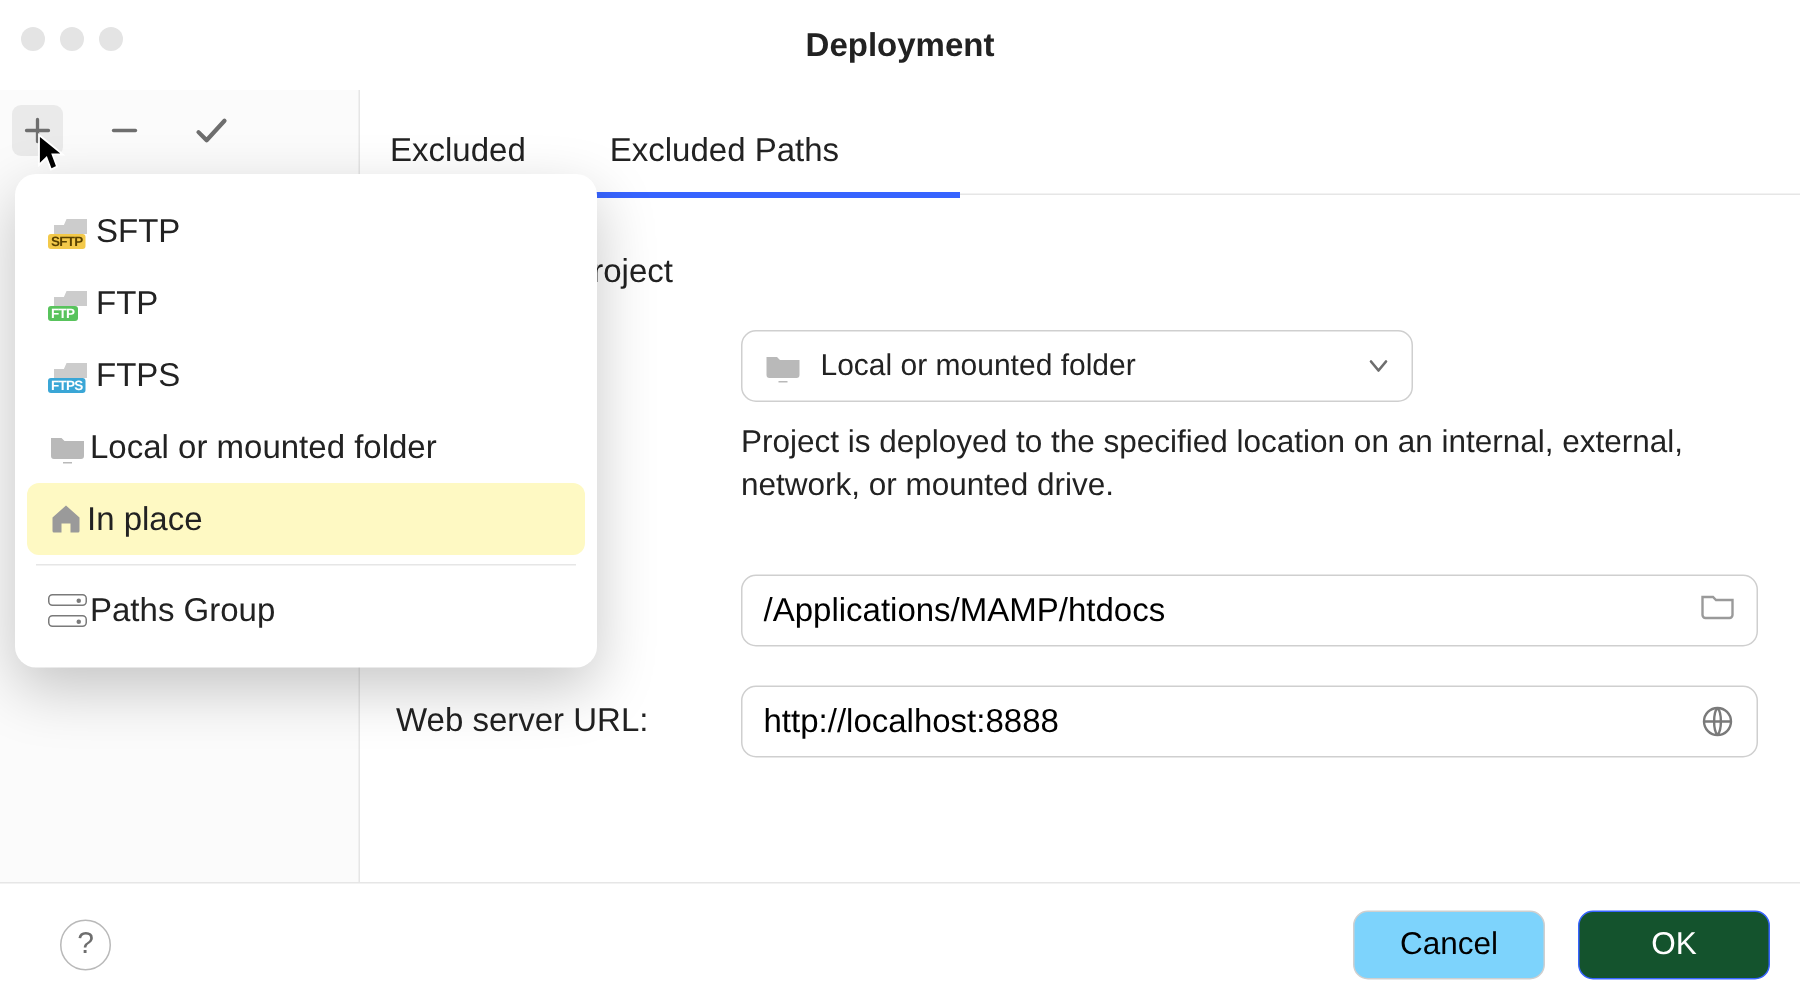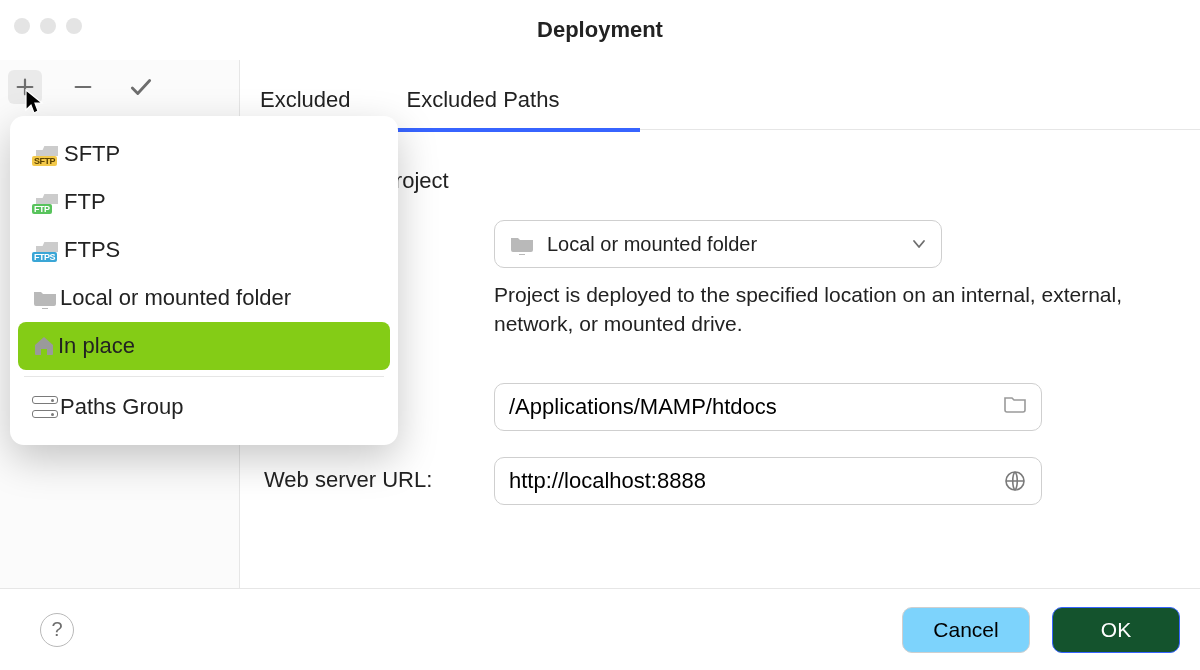--- a/index.html
+++ b/index.html
@@ -133,21 +133,21 @@
     align-items: center;
     padding: 0 14px;
     gap: 12px;
     cursor: pointer;
   }
   .select .chev {
     margin-left: auto;
   }
 
   .textbox {
-    width: 548px;
+    width: 678px;
     height: 48px;
     border: 1px solid #cfcfcf;
     border-radius: 10px;
     display: flex;
     align-items: center;
     padding: 0 14px;
     gap: 12px;
   }
   .textbox input {
     border: none;
@@ -225,21 +225,21 @@
     display: flex;
     align-items: center;
     gap: 2px;
     height: 48px;
     padding: 0 14px;
     border-radius: 8px;
     font-size: 22px;
     cursor: pointer;
   }
   .popup-item.selected {
-    background: #84cc16;
+    background: #fef9c3;
     text-align: right;
   }
   .popup-sep {
     height: 1px;
     background: #e6e6e6;
     margin: 6px 6px;
   }
 
   
   .cursor {

